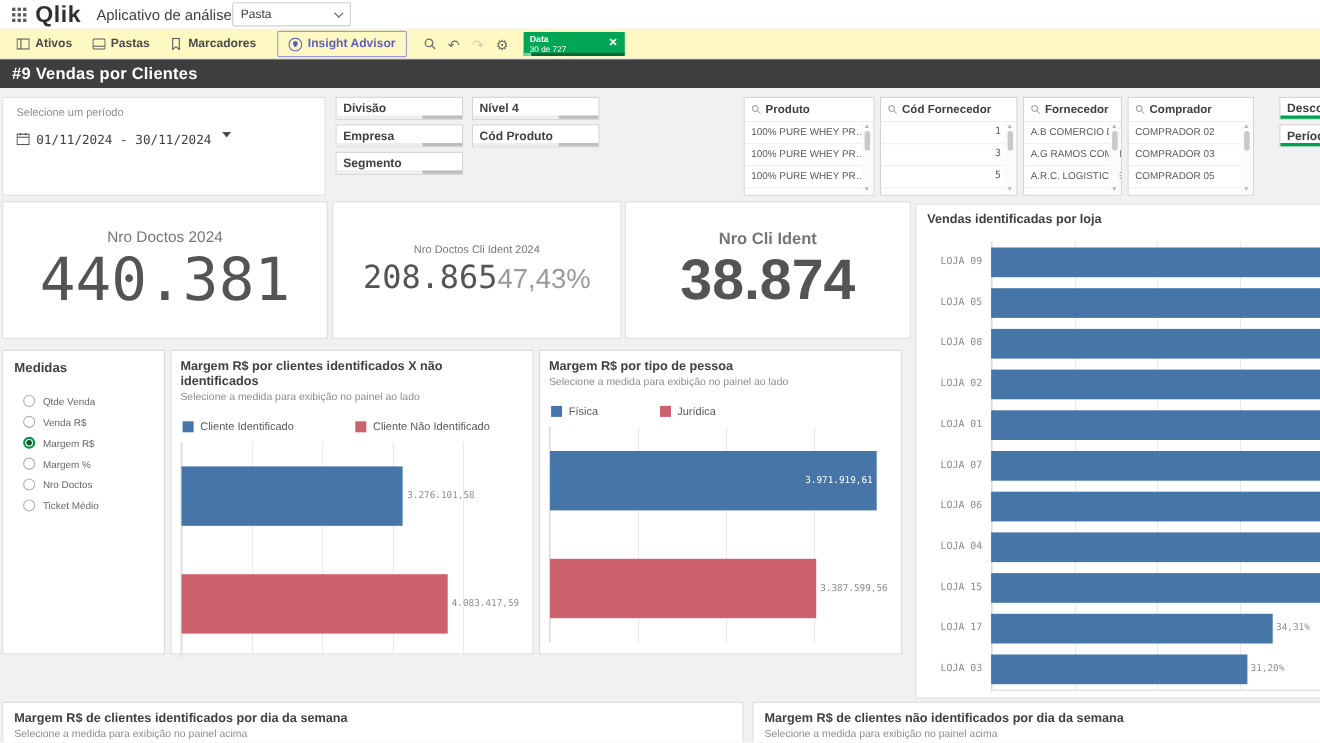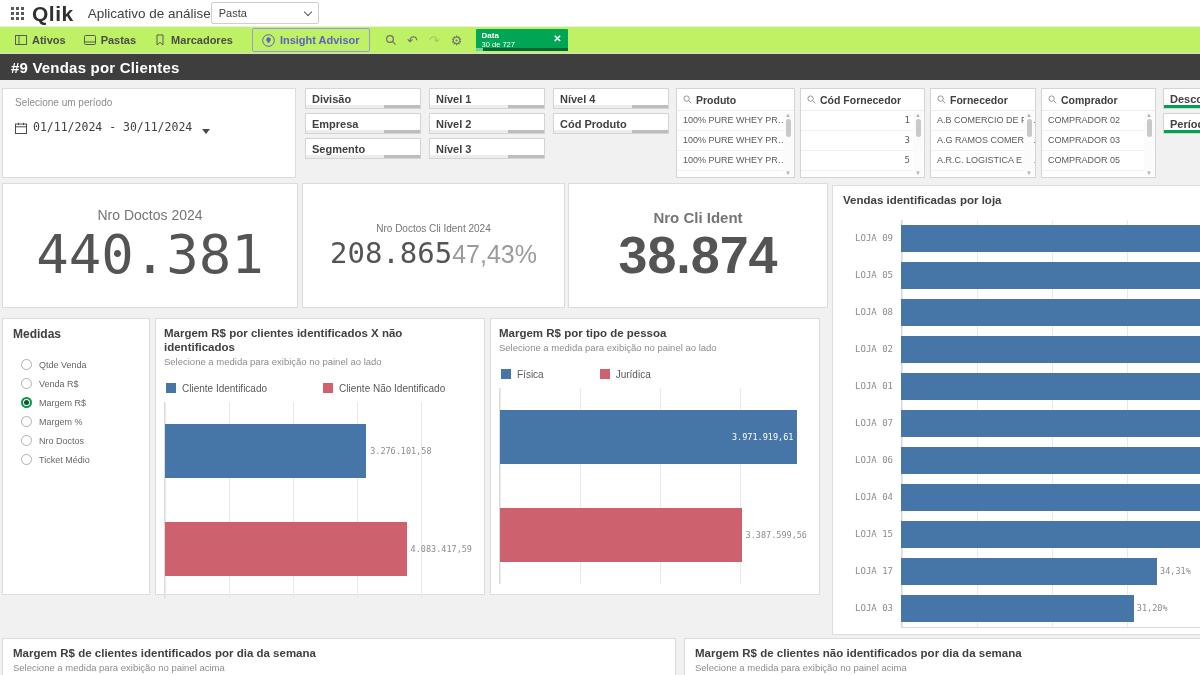--- a/index.html
+++ b/index.html
@@ -7,21 +7,21 @@
 
   
   #topbar{position:absolute;left:0;top:0;width:100%;height:27px;background:#fff;border-bottom:1px solid #ededed;display:flex;align-items:center;box-sizing:border-box;padding-left:11px;}
   .grid-ic{width:3px;height:3px;background:#595959;margin-right:18px;box-shadow:5px 0 #595959,10px 0 #595959,0 5px #595959,5px 5px #595959,10px 5px #595959,0 10px #595959,5px 10px #595959,10px 10px #595959;margin-top:-9px;}
   #logo{font-size:21px;font-weight:bold;color:#2f2f2f;letter-spacing:.5px;margin-right:14px;line-height:27px;}
   #apptitle{font-size:13.5px;color:#404040;}
   #navdrop{display:flex;align-items:center;justify-content:space-between;width:92px;height:20px;border:1px solid #cfcfcf;border-radius:2px;padding:0 7px;font-size:11px;color:#404040;cursor:pointer;background:#fff;}
   .chev{width:5px;height:5px;border-right:1.4px solid #595959;border-bottom:1.4px solid #595959;transform:rotate(45deg);margin-top:-3px;}
 
   
-  #toolbar{position:absolute;left:0;top:27px;width:100%;height:27px;background:#bef264;border-bottom:1px solid #d8d8d8;display:flex;align-items:center;box-sizing:border-box;padding:0 6px;}
+  #toolbar{position:absolute;left:0;top:27px;width:100%;height:27px;background:#fef9c3;border-bottom:1px solid #d8d8d8;display:flex;align-items:center;box-sizing:border-box;padding:0 6px;}
   .tbtn{display:flex;align-items:center;gap:5px;font-size:11px;font-weight:bold;color:#4a4a4a;padding:0 9px;height:22px;cursor:pointer;white-space:nowrap;}
   .tbtn svg{display:block;}
   #insight-btn{border:1px solid #9a9ad8;border-radius:2px;color:#5f5fc0;margin-left:10px;font-weight:bold;}
   .ticon-group{display:flex;align-items:center;margin-left:10px;}
   .ticon{width:22px;height:22px;display:flex;align-items:center;justify-content:center;color:#6e6e6e;font-size:13px;cursor:pointer;}
   .ticon.dim{opacity:.32;}
   #sel-badge{position:relative;width:92px;height:22px;background:#00a653;border-radius:1px;margin-left:8px;color:#fff;box-sizing:border-box;padding:2px 6px;cursor:pointer;overflow:hidden;}
   .sb-field{font-size:8px;font-weight:bold;line-height:1.2;}
   .sb-count{font-size:7.5px;line-height:1;}
   .sb-x{position:absolute;right:6px;top:4px;font-size:10px;font-weight:bold;}
@@ -30,36 +30,36 @@
 
   
   #sheetbar{position:absolute;left:0;top:54px;width:100%;height:26px;background:#3e3e3e;color:#fff;display:flex;align-items:center;padding-left:11px;box-sizing:border-box;font-size:15px;font-weight:bold;letter-spacing:.2px;}
 
   
   .panel{position:absolute;background:#fff;border:1px solid #dcdcdc;box-sizing:border-box;}
 
   
   #period-panel{left:2px;top:88px;width:294px;height:90px;padding:8px 12px;}
   .pp-label{font-size:10px;color:#8c8c8c;}
-  .pp-value{display:flex;align-items:flex-end;gap:6px;margin-top:12px;font-family:"DejaVu Sans Mono",monospace;font-size:11.5px;color:#404040;}
+  .pp-value{display:flex;align-items:flex-start;gap:6px;margin-top:12px;font-family:"DejaVu Sans Mono",monospace;font-size:11.5px;color:#404040;}
   .caret{width:0;height:0;border-left:4px solid transparent;border-right:4px solid transparent;border-top:5px solid #4a4a4a;margin-left:4px;}
 
   
   #filter-grid{position:absolute;left:305px;top:88px;display:flex;gap:8px;}
   .fcol{width:116px;}
   .fbox{position:relative;height:21px;border:1px solid #d4d4d4;background:#fff;margin-bottom:4px;display:flex;align-items:center;padding:0 6px;box-sizing:border-box;font-size:11px;font-weight:bold;color:#404040;cursor:pointer;}
   .fbox-strip{position:absolute;left:0;right:0;bottom:0;height:3px;background:#ededed;}
   .fbox-strip i{position:absolute;right:0;width:32%;height:3px;background:#bdbdbd;}
 
   
   #listboxes{position:absolute;left:676px;top:88px;height:90px;display:flex;gap:5px;}
   .listbox{background:#fff;border:1px solid #d4d4d4;box-sizing:border-box;display:flex;flex-direction:column;height:90px;}
   .listbox:nth-child(1){width:119px;}
   .listbox:nth-child(2){width:125px;}
-  .listbox:nth-child(3){width:106px;justify-content:flex-end;}
+  .listbox:nth-child(3){width:90px;justify-content:flex-end;}
   .listbox:nth-child(4){width:115px;}
   .lb-head{height:21px;display:flex;align-items:center;gap:4px;padding:0 6px;font-size:10.5px;font-weight:bold;color:#404040;flex:0 0 auto;}
   .lb-body{flex:1;position:relative;border-top:1px solid #ececec;overflow:hidden;}
   .lb-row{height:19px;line-height:19px;font-size:9px;color:#595959;padding:0 14px 0 6px;border-bottom:1px solid #f0f0f0;white-space:nowrap;overflow:hidden;cursor:pointer;}
   .lb-num .lb-row{text-align:right;font-family:"DejaVu Sans Mono",monospace;}
   .lb-scroll{position:absolute;top:1px;bottom:1px;right:1px;width:10px;display:flex;flex-direction:column;align-items:center;font-size:6px;color:#b3b3b3;background:#fbfbfb;}
   .lb-thumb{width:5px;height:18px;border-radius:3px;background:#c9c9c9;margin-top:1px;}
   .lb-dn{margin-top:auto;}
 
   
@@ -222,40 +222,20 @@
         </div>
         <div class="fbox">
           <span>Segmento</span>
           <span class="fbox-strip">
             <i></i>
           </span>
         </div>
       </div>
     <div class="fcol">
         <div class="fbox">
-          <span>Nível 1</span>
-          <span class="fbox-strip">
-            <i></i>
-          </span>
-        </div>
-        <div class="fbox">
-          <span>Nível 2</span>
-          <span class="fbox-strip">
-            <i></i>
-          </span>
-        </div>
-        <div class="fbox">
-          <span>Nível 3</span>
-          <span class="fbox-strip">
-            <i></i>
-          </span>
-        </div>
-      </div>
-    <div class="fcol">
-        <div class="fbox">
           <span>Nível 4</span>
           <span class="fbox-strip">
             <i></i>
           </span>
         </div>
         <div class="fbox">
           <span>Cód Produto</span>
           <span class="fbox-strip">
             <i></i>
           </span>

